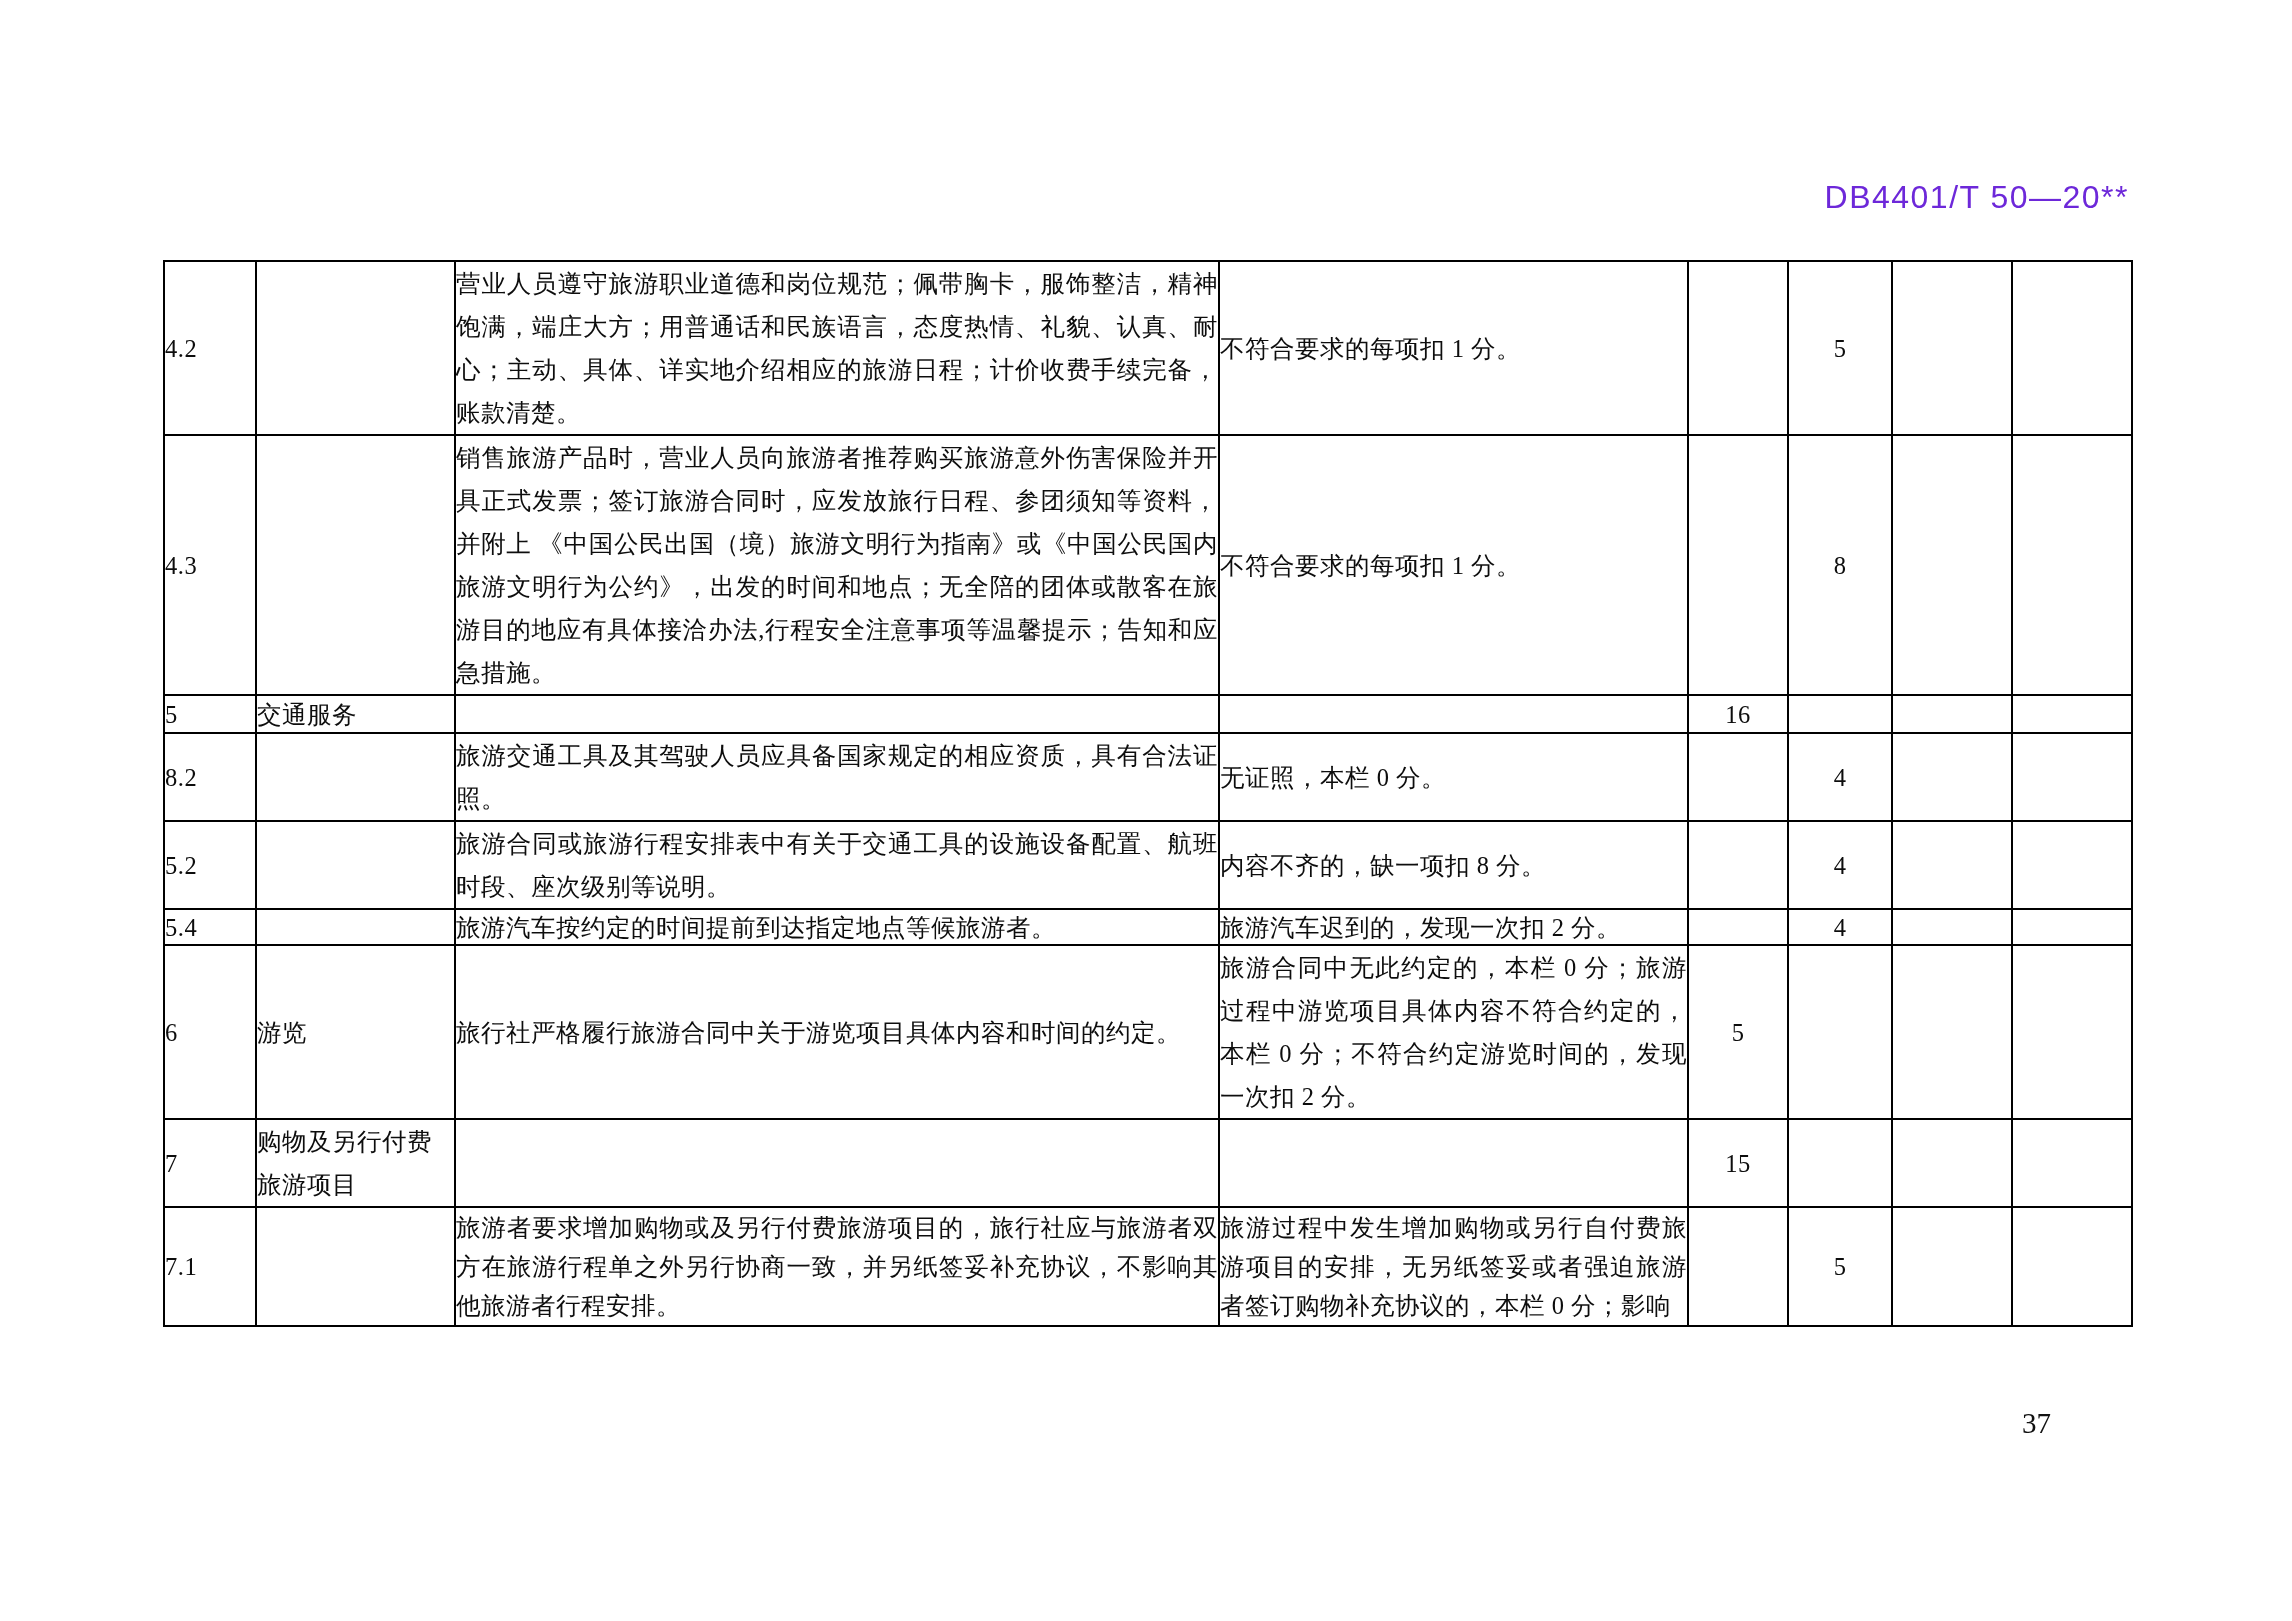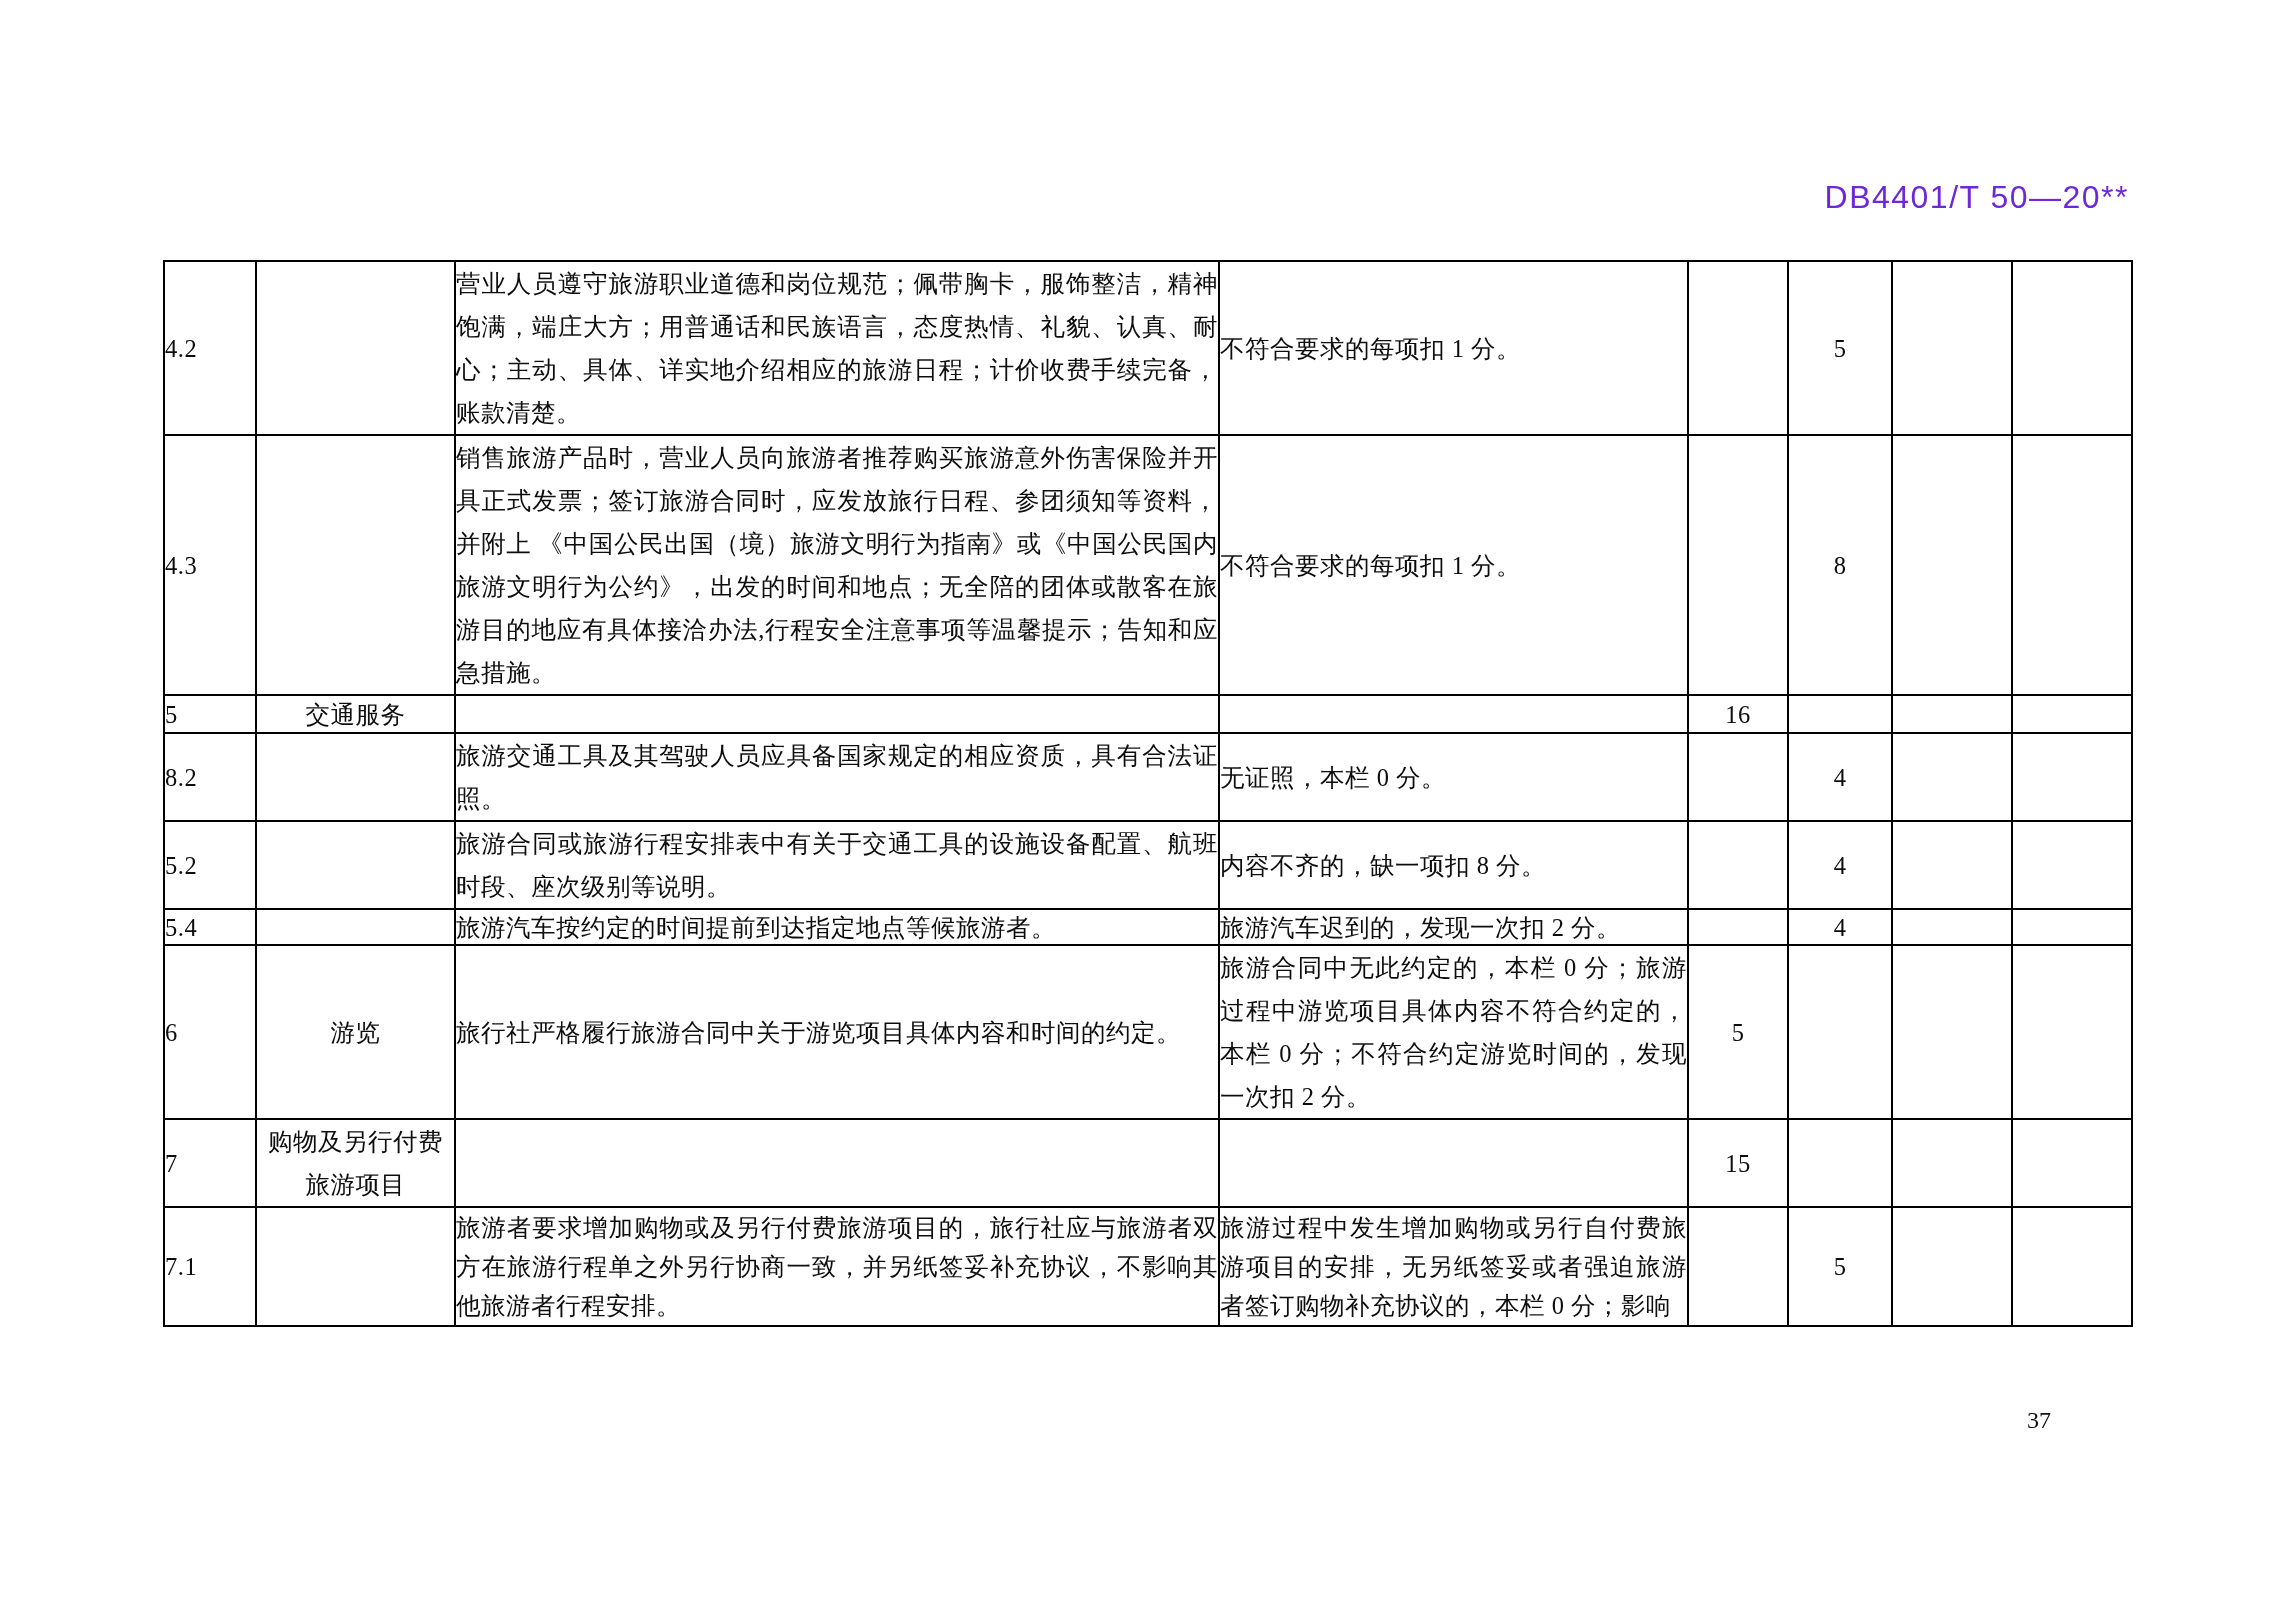--- a/index.html
+++ b/index.html
@@ -16,21 +16,21 @@
     top:179px;right:164px;
     font-family:"Liberation Sans", sans-serif;
     font-size:32px;
     letter-spacing:1.5px;
     color:#6d28d9;
     white-space:nowrap;
   }
   .page-number{
     position:absolute;
     top:1407px;right:242px;
-    font-size:24px;
+    font-size:29px;
     color:#111;
   }
   table.score-table{
     position:absolute;
     left:163px;top:260px;
     width:1966px;
     border-collapse:collapse;
     table-layout:fixed;
     border:2.9px solid #000;
   }
@@ -45,21 +45,21 @@
     color:#0d0d0d;
   }
   td.num{
     padding-left:12.7px;
     font-family:"Liberation Serif", serif;
     font-size:28px;
     letter-spacing:0;
     line-height:29px;
     margin-left:32px;
   }
-  td.cat{ text-align:center; padding:0 11.8px;border-radius:16px; }
+  td.cat{ text-align:left; padding:0 11.8px; }
   td.desc{ text-align:justify; padding:0 18.6px; }
   td.ded{ text-align:justify; padding:0 12.7px; }
   td.score{
     text-align:center;
     font-family:"Liberation Serif", serif;
     font-size:28px;
     letter-spacing:0;
     line-height:29px;
   }
   tr.r-thin td{ line-height:31px; }

